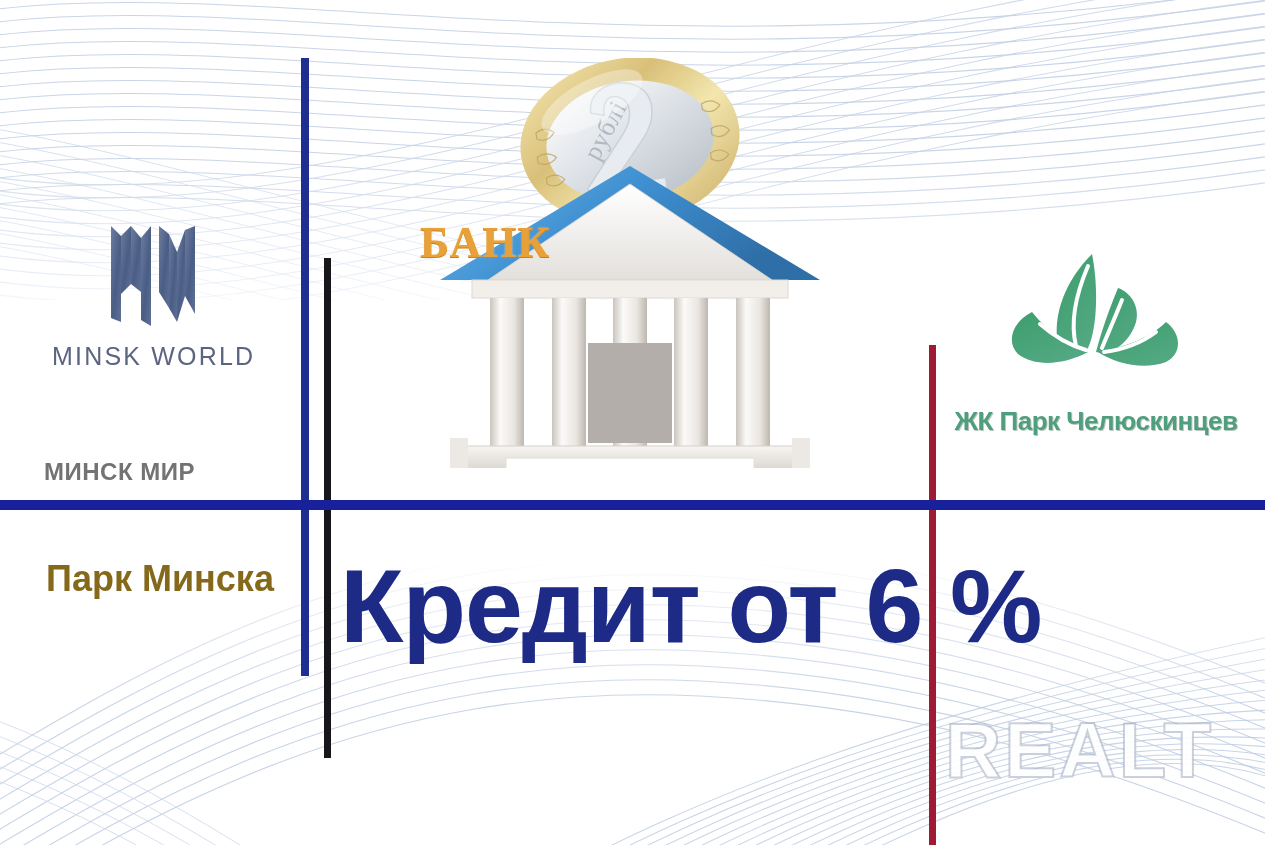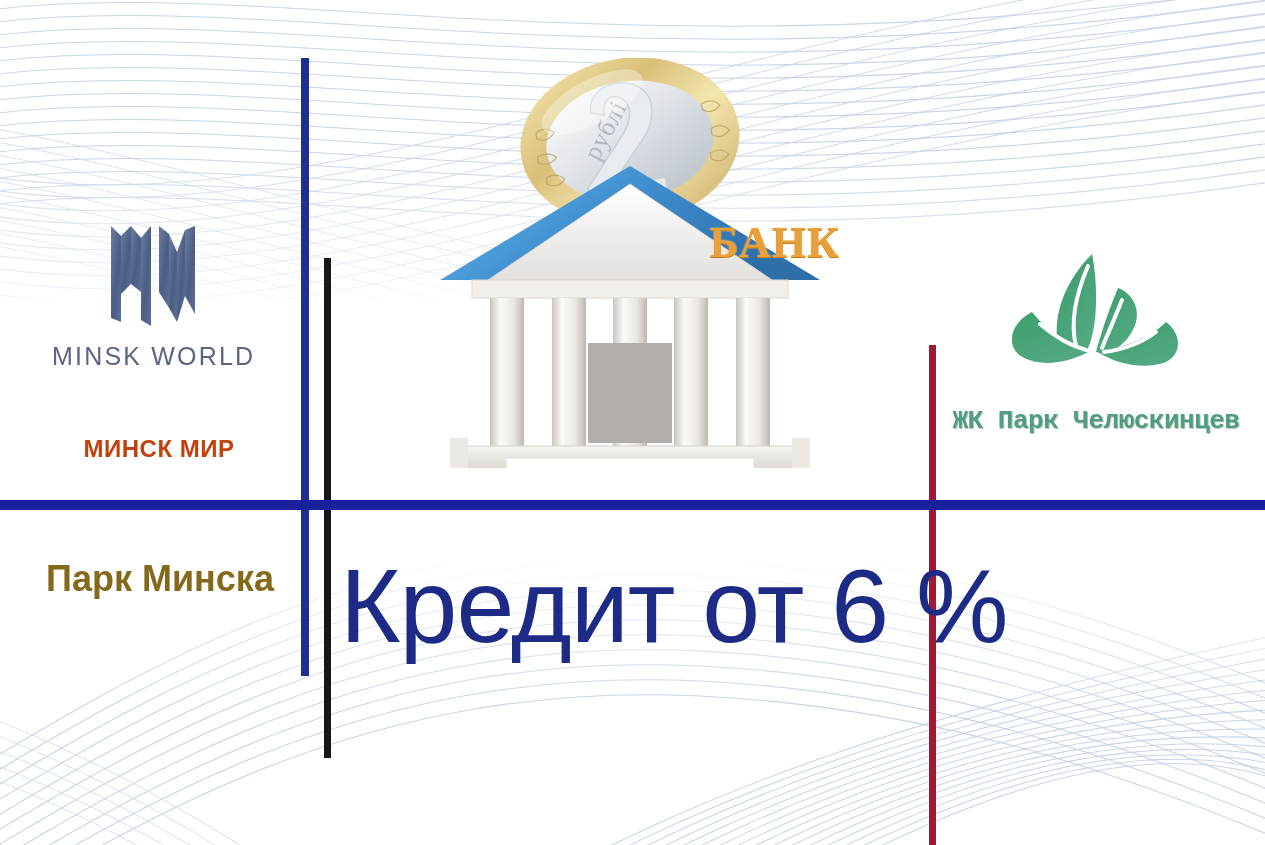--- a/index.html
+++ b/index.html
@@ -77,27 +77,27 @@
     margin-top: 12px;
     font-size: 25px;
     letter-spacing: 2.2px;
     color: #5b6480;
     font-weight: 400;
     white-space: nowrap;
   }
   .minsk-mir {
     position: absolute;
     left: 44px;
-    top: 435px;
+    top: 458px;
     width: 230px;
-    text-align: center;
+    text-align: left;
     font-size: 24px;
     font-weight: 700;
     letter-spacing: 0.5px;
-    color: #c2410c;
+    color: #737373;
     white-space: nowrap;
   }
   .mayak-minska {
     position: absolute;
     left: 40px;
     top: 558px;
     width: 240px;
     text-align: center;
     font-size: 36px;
     font-weight: 700;
@@ -105,21 +105,20 @@
     white-space: nowrap;
   }
 
   
   .park-block {
     position: absolute;
     left: 946px;
     top: 250px;
     width: 300px;
     text-align: center;
-    font-family: Liberation Mono, monospace;
   }
   .park-leaf {
     display: block;
     margin: 0 auto;
   }
   .park-name {
     margin-top: 6px;
     font-size: 26px;
     font-weight: 700;
     color: #4f9e7d;
@@ -134,39 +133,39 @@
     left: 420px;
     top: 58px;
     width: 420px;
     height: 410px;
   }
   .bank-label {
     position: absolute;
     left: 0;
     top: 159px;
     width: 420px;
-    text-align: right;
+    text-align: left;
     font-family: "Liberation Serif", serif;
     font-size: 44px;
     font-weight: 700;
     letter-spacing: 1px;
     color: #e8a13a;
     text-shadow: 0 1px 0 #c9801c, 0 0 2px rgba(255,220,150,0.9);
     pointer-events: none;
   }
 
   
   .headline {
     position: absolute;
     left: 340px;
     top: 552px;
     width: 600px;
     text-align: center;
     font-size: 104px;
-    font-weight: 400;
+    font-weight: 700;
     color: #1e2b86;
     letter-spacing: -1px;
     line-height: 1.05;
     white-space: nowrap;
   }
 
   
   .watermark {
     position: absolute;
     left: 945px;
@@ -450,14 +449,15 @@
       <rect x="44" y="388" width="332" height="26" fill="url(#baseG)" stroke="#d6d1cb" stroke-width="1"></rect>
       <rect x="30" y="380" width="18" height="34" fill="#ece8e3"></rect>
       <rect x="372" y="380" width="18" height="34" fill="#ece8e3"></rect>
       <rect x="86" y="400" width="248" height="16" fill="#ffffff" stroke="#e2ded8" stroke-width="1"></rect>
     </svg>
     <div class="bank-label">БАНК</div>
   </div>
 
   <div class="headline">Кредит от 6 %</div>
 
+  <div class="watermark">REALT</div>
 
 </div>
 
 </body></html>

